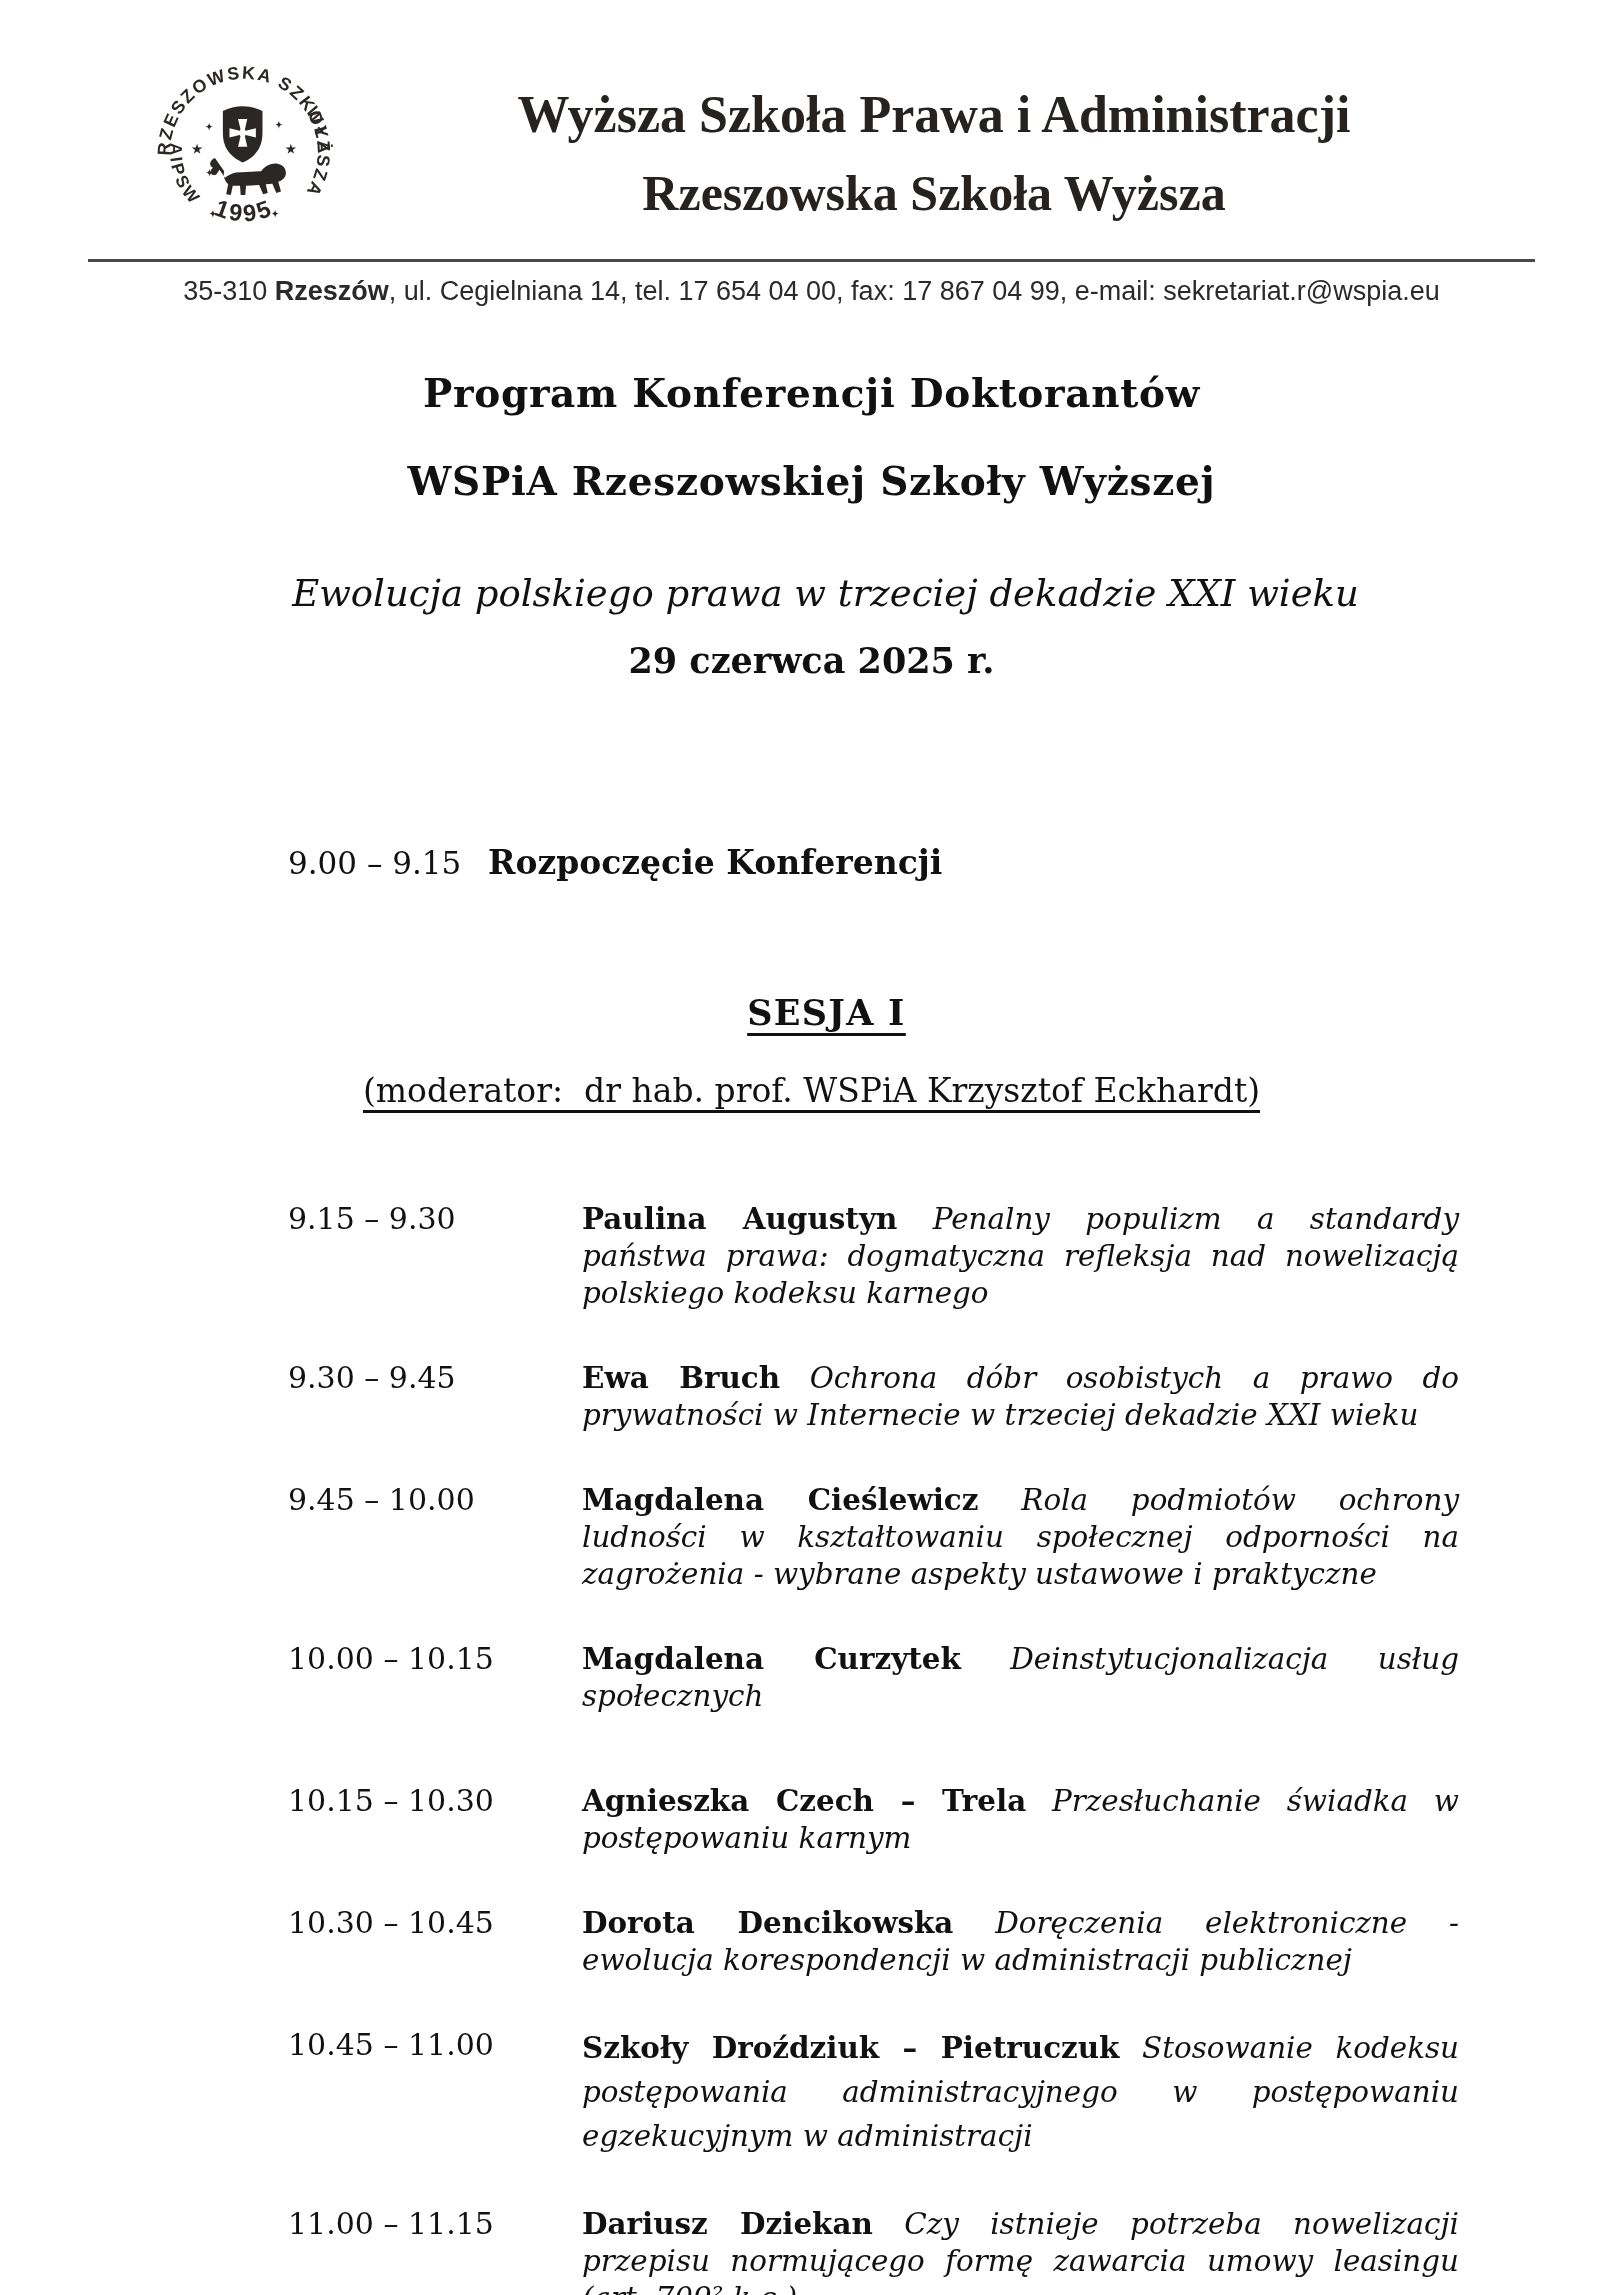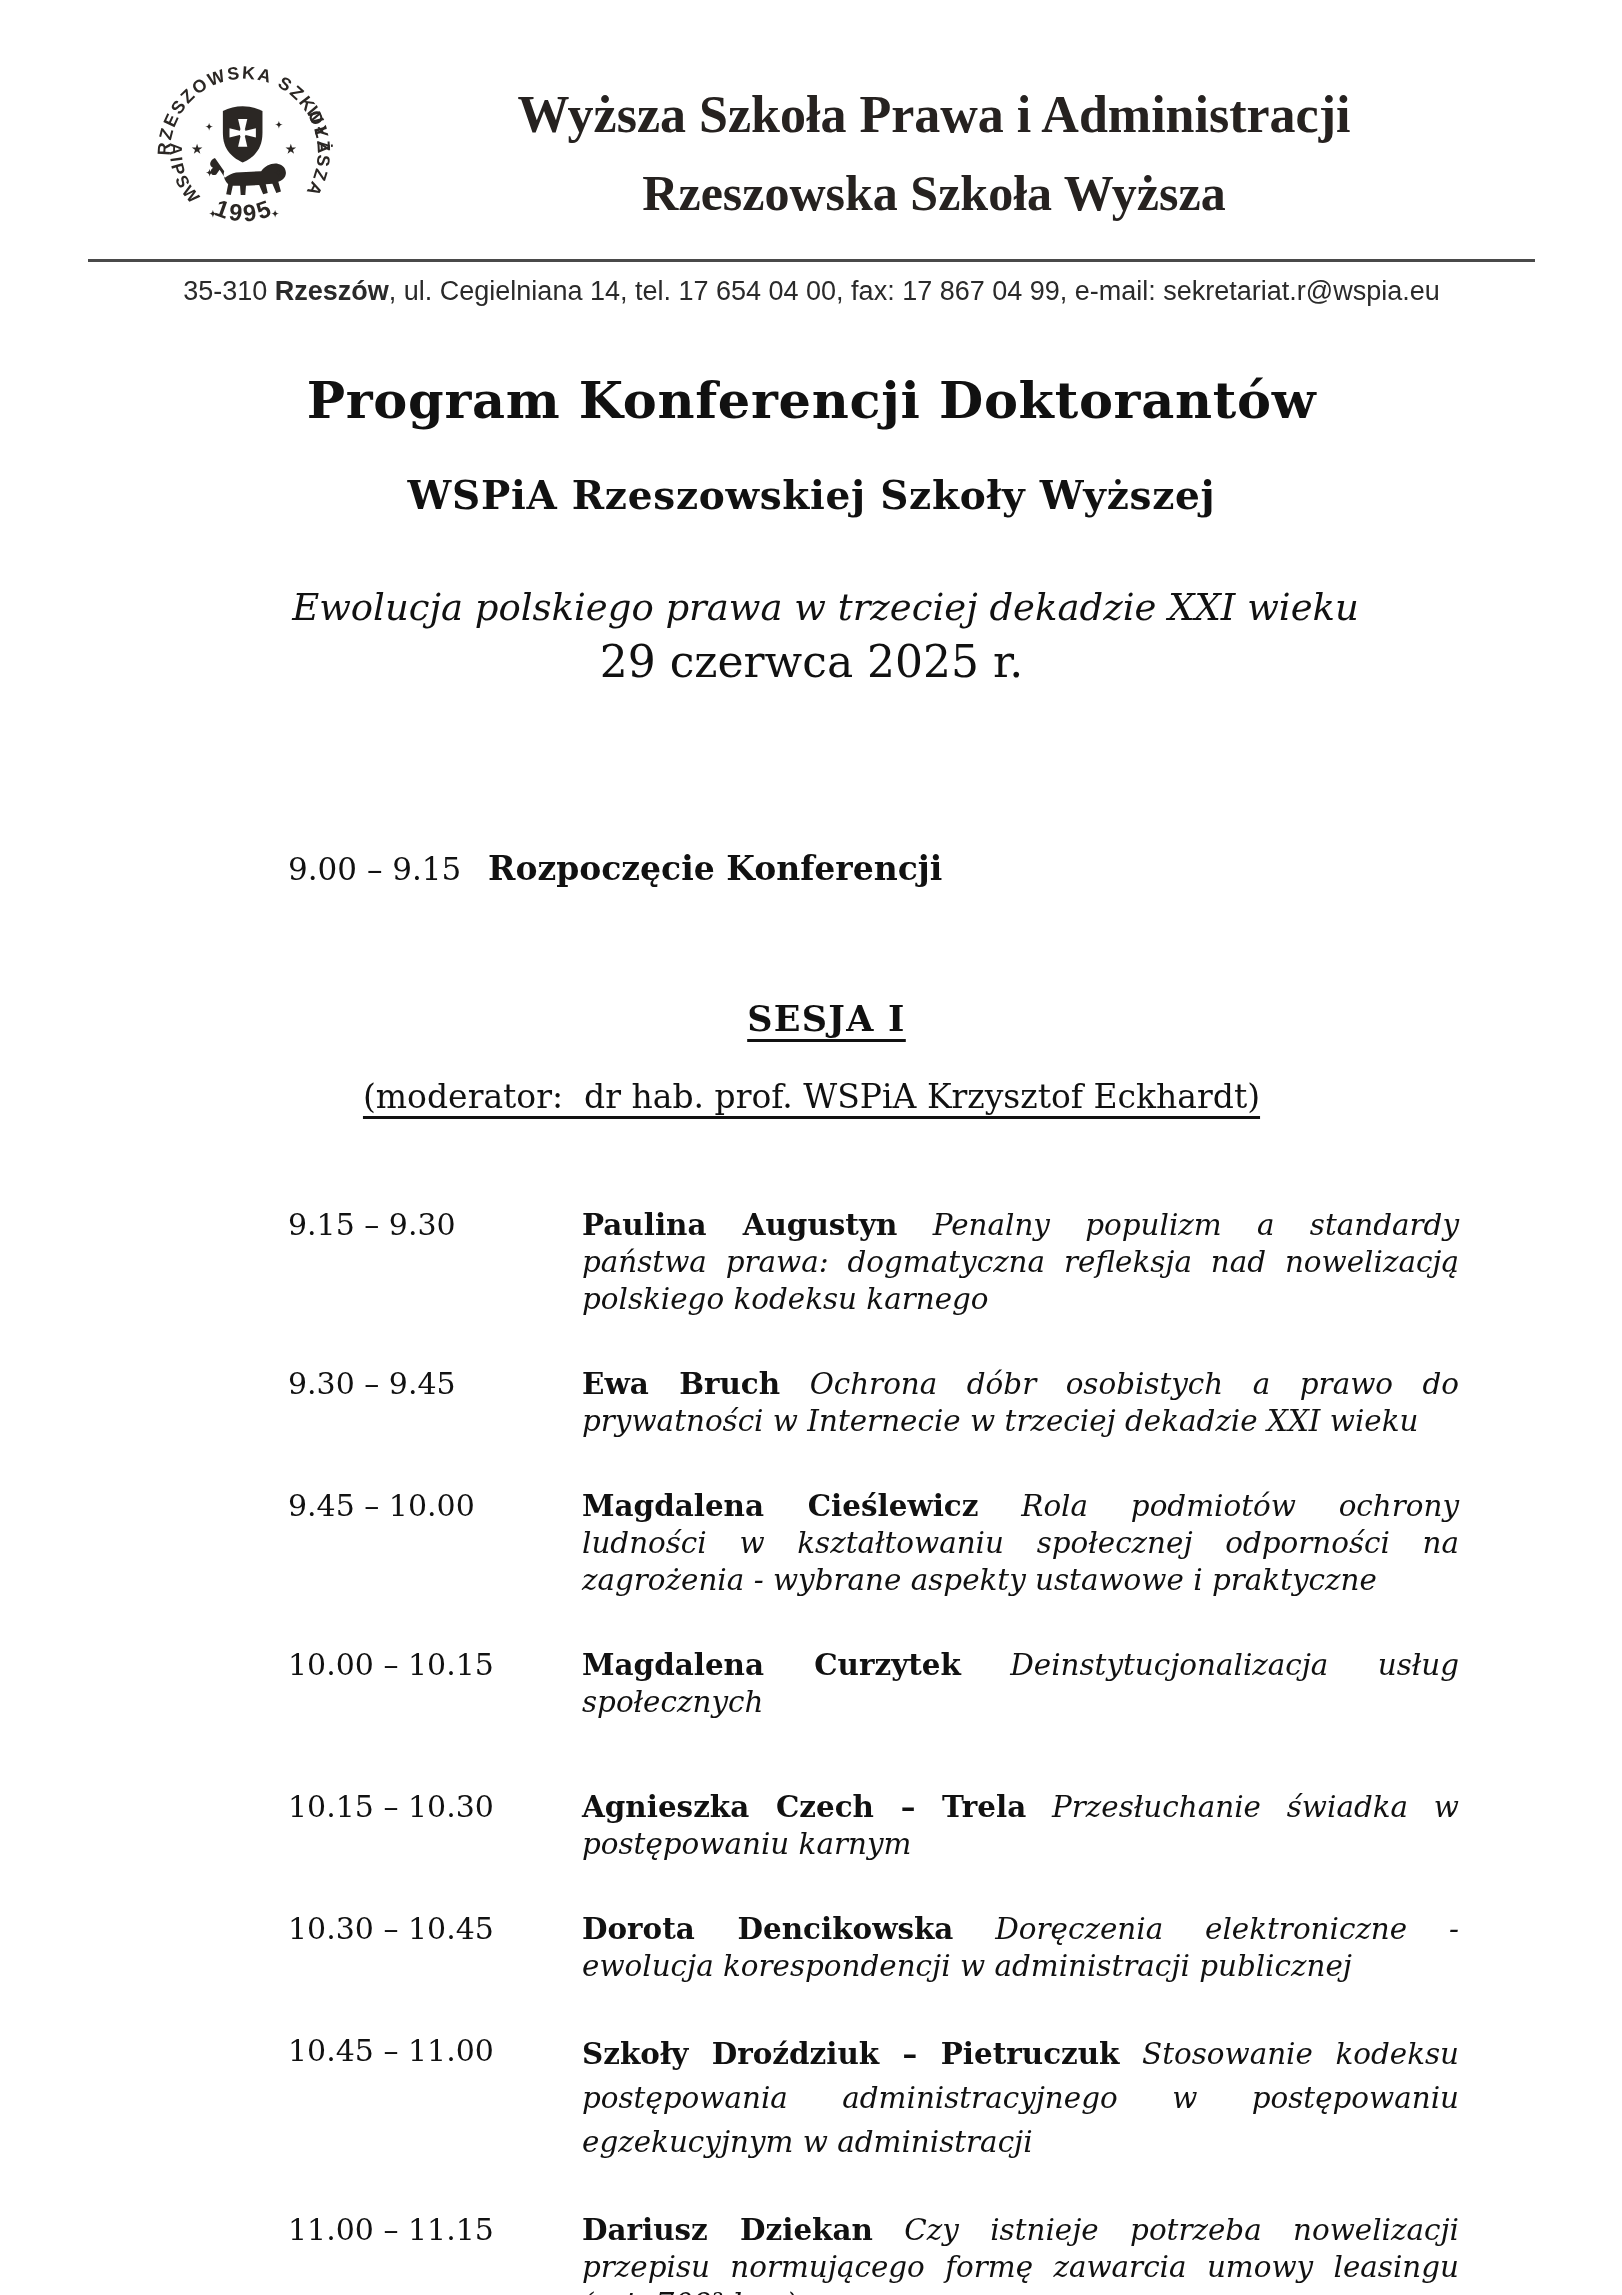--- a/index.html
+++ b/index.html
@@ -17,24 +17,24 @@
   .univ-line1{ font-size:52px; line-height:1.05; letter-spacing:0px; }
   .univ-line2{ font-size:50px; line-height:1.05; margin-top:25px; }
   .rule{ border:none; border-top:3.9px solid #4a4a4a; margin:6.5px 88px 0 88px; }
   .address{
     margin-top:14.4px; text-align:center;
     font-family:"Liberation Sans", sans-serif; font-size:27px; color:#2a2a2a;
   }
   .address b{ font-weight:700; }
   
   .doc-title{ text-align:center; font-weight:700; }
-  .doc-title-line1{ margin-top:63px; font-size:51px; letter-spacing:0.7px; }
+  .doc-title-line1{ margin-top:63px; font-size:39px; letter-spacing:0.7px; }
   .doc-title-line2{ margin-top:42px; font-size:39px; letter-spacing:0.7px; }
   .subtitle{ margin-top:68px; text-align:center; font-size:37px; font-weight:400; font-style:italic;padding-left:28px; }
-  .subtitle-date{ margin-top:7px; text-align:center; font-size:44px; font-weight:400; }
+  .subtitle-date{ margin-top:25px; text-align:center; font-size:35px; font-weight:700; }
   
   .opening{ margin:162px 164px 0 288px; font-size:31px; }
   .opening .time{ display:inline-block; width:200px; }
   .opening .label{ font-weight:700; font-size:33px; }
   
   .sesja{
     margin-top:110px; text-align:center; font-size:35px; font-weight:700; letter-spacing:1.3px;padding-left:30px;
     }
   .sesja span, .moderator span{
     text-decoration:underline; text-decoration-thickness:2.6px; text-underline-offset:7.9px;

